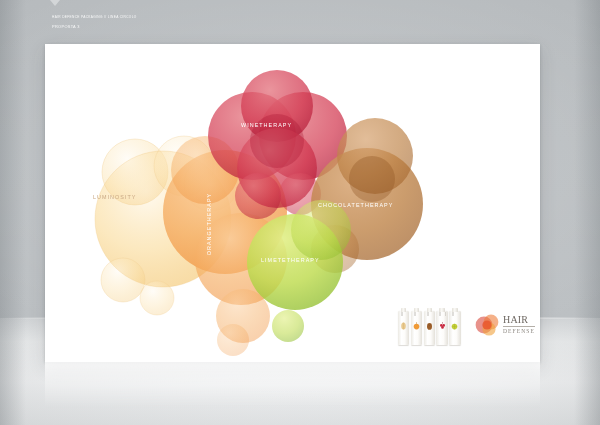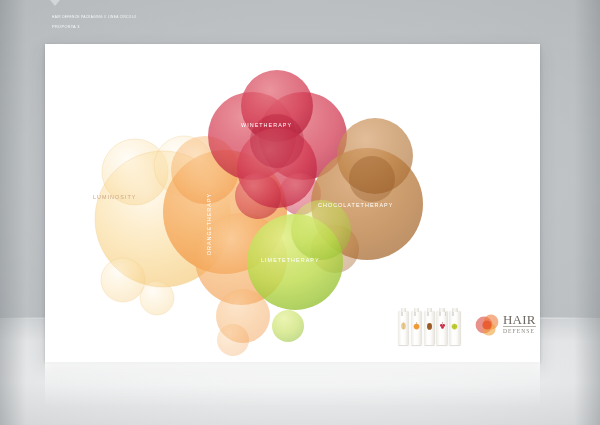--- a/index.html
+++ b/index.html
@@ -100,21 +100,21 @@
   .bottle .barcode{
     position:absolute;left:2.4px;bottom:2.2px;width:6.6px;height:3px;
     background:repeating-linear-gradient(90deg,rgba(130,125,118,.55) 0 .35px,rgba(255,255,255,0) .35px .95px);
     opacity:.55;
   }
 
   #logo{position:absolute;left:430px;top:265px;width:62px;height:34px;}
   #logo .mark{position:absolute;left:0;top:3px;width:26px;height:26px;}
   #logo .words{position:absolute;left:28px;top:4px;}
   #logo .hair{
-    font-size:13px;letter-spacing:.2px;line-height:13px;color:#6e6862;
+    font-size:10px;letter-spacing:.2px;line-height:13px;color:#6e6862;
     font-family:"Liberation Serif","DejaVu Serif",serif;font-weight:400;
   }
   #logo .defense{
     font-size:5.6px;letter-spacing:1.05px;line-height:7px;color:#8d8881;
     font-family:"Liberation Serif","DejaVu Serif",serif;
     border-top:.5px solid #b4afa8;padding-top:.8px;margin-top:.4px;
   }
 </style>
 </head>
 <body>

